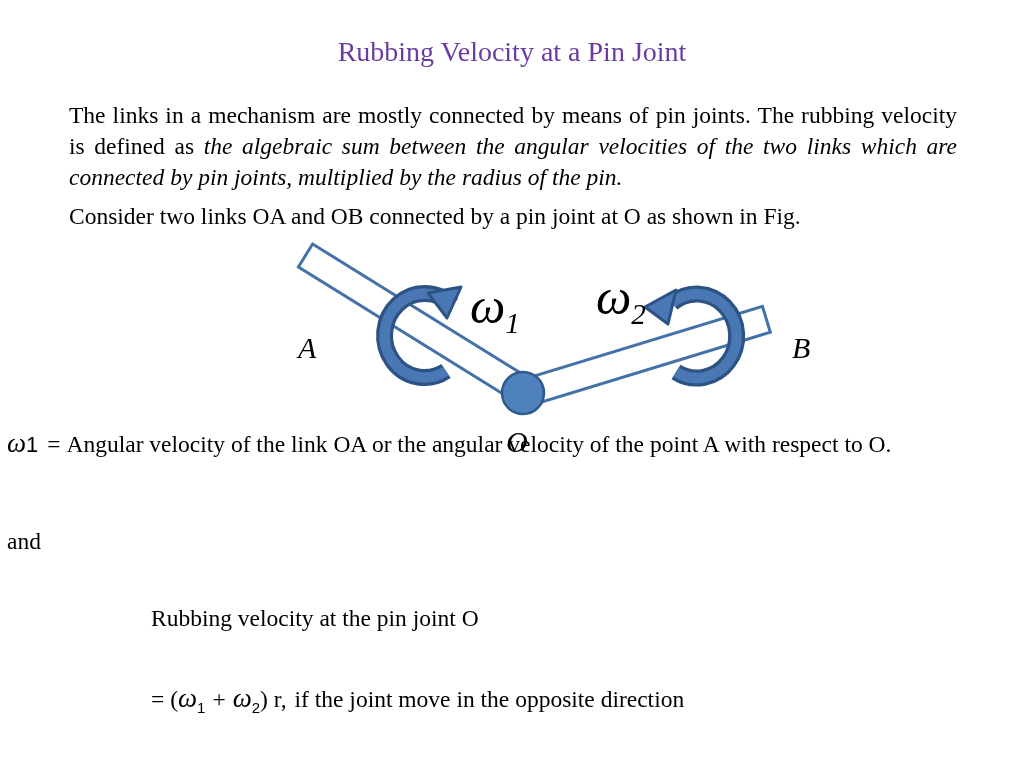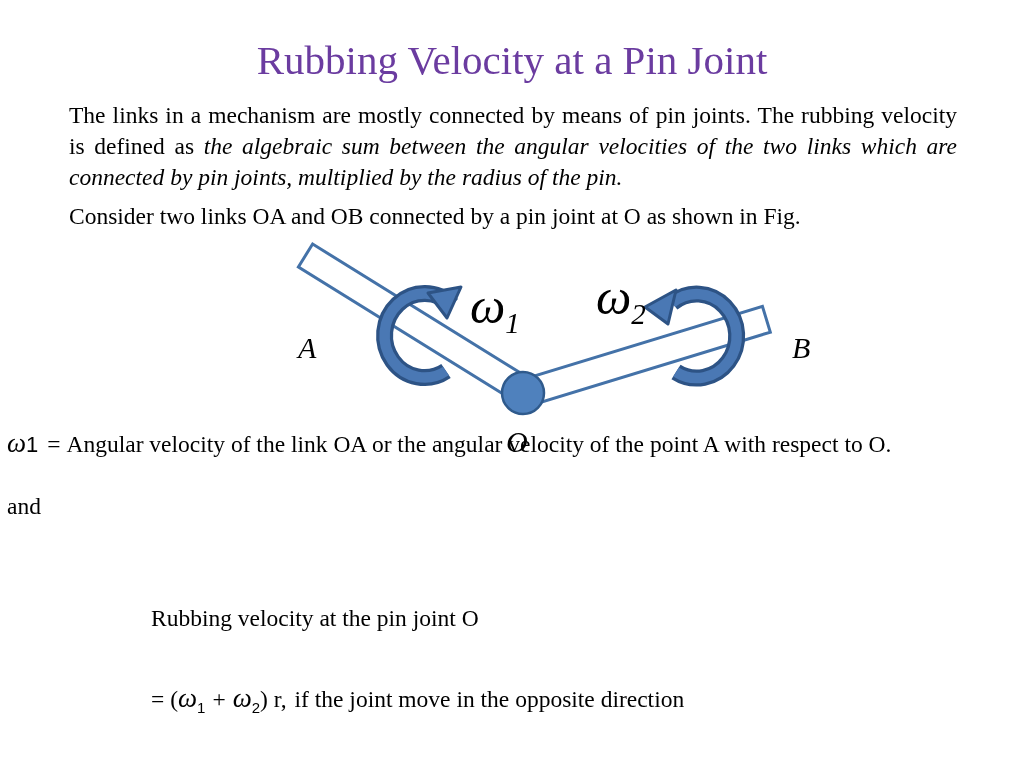--- a/index.html
+++ b/index.html
@@ -1,34 +1,34 @@
 <!DOCTYPE html>
 <html style="--title: #6b3ca0; --link_stroke: #4472a8; --link_fill: #ffffff; --pin_fill: #4f81bd; --pin_stroke: #2f5a8c; --arrow_fill: #4a78b4; --arrow_outline: #2d5385;"><head>
 <meta charset="utf-8">
 <style>
   html,body{margin:0;padding:0;background:#ffffff;}
   .slide{position:relative;width:1024px;height:768px;background:#fff;overflow:hidden;
          font-family:"Liberation Serif",serif;color:#000;}
   .title{position:absolute;top:36px;left:0;width:100%;text-align:center;
-         font-size:41px;color:var(--title);}
+         font-size:28px;color:var(--title);}
   .intro{position:absolute;top:100px;left:69px;width:888px;font-size:23.5px;
          line-height:31px;text-align:justify;}
   .intro .it{font-style:italic;}
   .consider{position:absolute;top:203px;left:69px;font-size:23.5px;}
   .fig{position:absolute;left:260px;top:240px;width:580px;height:220px;}
   .link{fill:var(--link_fill);stroke:var(--link_stroke);stroke-width:3;}
   .pin{fill:var(--pin_fill);stroke:var(--pin_stroke);stroke-width:2.5;}
   .arcDark{fill:none;stroke:var(--arrow_outline);stroke-width:17;}
   .arcLight{fill:none;stroke:var(--arrow_fill);stroke-width:10.5;}
   .head{fill:var(--arrow_fill);stroke:var(--arrow_outline);stroke-width:3;stroke-linejoin:round;}
   .svglab{font-family:"Liberation Serif",serif;font-style:italic;font-size:30px;fill:#000;}
   .svgomega{font-family:"Liberation Serif",serif;font-style:italic;font-size:50px;fill:#000;}
   .svgsub{font-size:29px;}
   .defline{position:absolute;left:7px;font-size:23.5px;white-space:nowrap;}
-  .d1{top:428px;} .d2{top:487px;} .d3{top:493px;} .d4{top:555px;}
+  .d1{top:428px;} .d2{top:487px;} .d3{top:528px;} .d4{top:555px;}
   .gsym{font-style:italic;font-size:27px;}
   .gnum{font-family:"Liberation Sans",sans-serif;font-size:22px;}
   .sp{margin-left:8px;}
   .dtext{margin-left:9px;}
   .fblock{position:absolute;left:105px;font-size:23.5px;white-space:nowrap;margin-left:46px;}
   .fh{top:605px;} .f1{top:642px;} .f2{top:683px;}
   .fo{font-style:italic;font-size:27px;}
   .fsub{font-family:"Liberation Sans",sans-serif;font-size:15px;vertical-align:-6px;}
   .fop{margin:0 7px;}
   .frest{margin-left:8px;}

